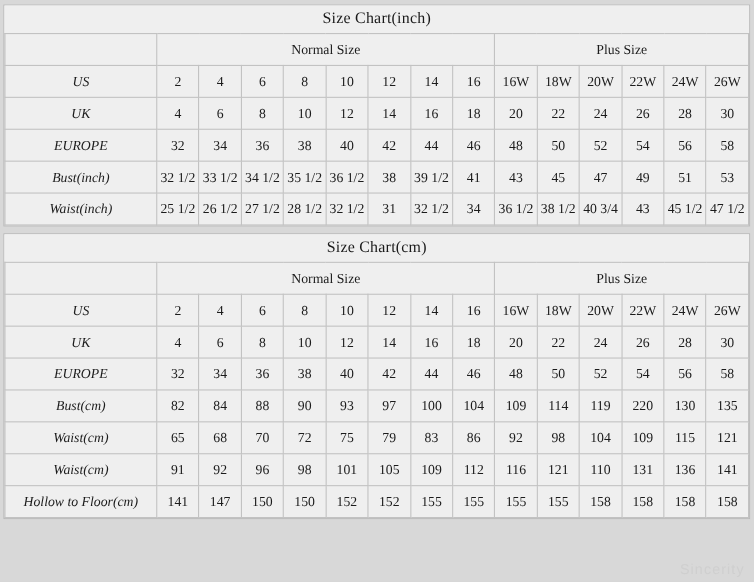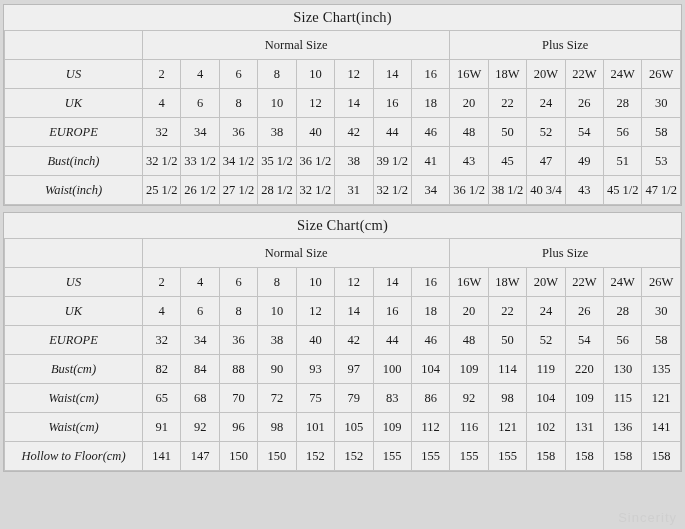--- a/index.html
+++ b/index.html
@@ -288,21 +288,21 @@
           <td>91</td>
           <td>92</td>
           <td>96</td>
           <td>98</td>
           <td>101</td>
           <td>105</td>
           <td>109</td>
           <td>112</td>
           <td>116</td>
           <td>121</td>
-          <td>102</td>
+          <td>110</td>
           <td>131</td>
           <td>136</td>
           <td>141</td>
         </tr>
         <tr class="tall">
           <td class="rowhead">Hollow to Floor(cm)</td>
           <td>141</td>
           <td>147</td>
           <td>150</td>
           <td>150</td>

